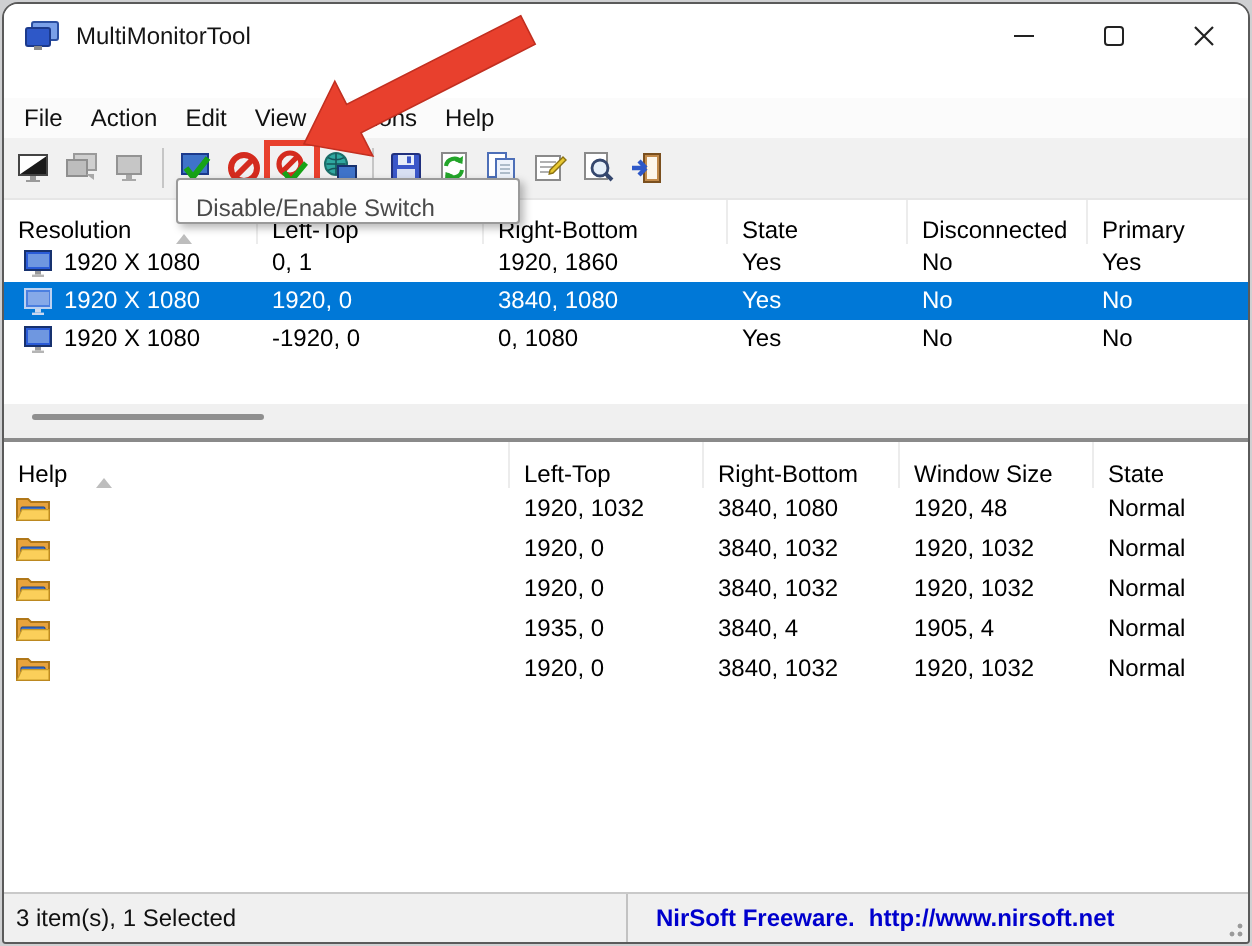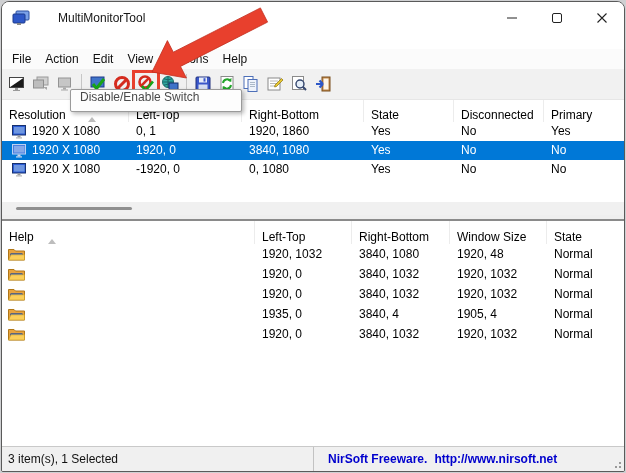--- a/index.html
+++ b/index.html
@@ -5,21 +5,21 @@
   html,body{margin:0;padding:0;background:#cfd0d2;}
   *{box-sizing:border-box;}
   .window{
     position:relative;width:624px;height:471px;margin:1px;
     border:1px solid #5a5a5a;border-radius:8px 8px 2px 2px;
     background:#ffffff;overflow:hidden;
     font-family:"Liberation Sans",sans-serif;font-size:12px;color:#000;
     display:flex;flex-direction:column;
   }
   
-  .titlebar{height:32px;flex:0 0 32px;display:flex;align-items:center;background:#fff;padding-left:10px;gap:20px;}
+  .titlebar{height:32px;flex:0 0 32px;display:flex;align-items:center;background:#fff;padding-left:10px;}
   .app-icon{width:18px;height:16px;flex:0 0 18px;}
   .title-text{margin-left:8px;color:#151515;}
   .win-controls{margin-left:auto;display:flex;height:100%;}
   .win-btn{width:45px;height:100%;display:flex;align-items:center;justify-content:center;}
   
   .menubar{height:20px;flex:0 0 20px;display:flex;align-items:center;background:#fbfbfb;padding-left:3px;margin-top:15px;}
   .menu-item{padding:2px 7px;color:#111;}
   
   .toolbar{height:31px;flex:0 0 31px;background:#f1f1f1;display:flex;align-items:center;padding-left:4px;border-bottom:1px solid #e6e6e6;}
   .tb-btn{width:22px;height:24px;display:flex;align-items:center;justify-content:center;margin-right:2px;position:relative;}
@@ -50,23 +50,23 @@
   
   .statusbar{flex:0 0 25px;background:#f0f0f0;border-top:1px solid #c9c9c9;display:flex;align-items:stretch;position:relative;}
   .sb-pane1{width:312px;border-right:1px solid #c2c2c2;display:flex;align-items:center;padding-left:6px;color:#111;}
   .sb-pane2{flex:1;display:flex;align-items:center;padding-left:14px;font-weight:bold;color:#0000cd;gap:7px;white-space:nowrap;}
   .sb-grip{position:absolute;right:2px;bottom:2px;width:10px;height:10px;
     background:
       radial-gradient(circle at 8px 8px, #9a9a9a 1px, transparent 1.4px),
       radial-gradient(circle at 8px 4px, #9a9a9a 1px, transparent 1.4px),
       radial-gradient(circle at 4px 8px, #9a9a9a 1px, transparent 1.4px);}
   
-  .tooltip{position:absolute;left:68px;top:87px;width:172px;height:23px;background:#fdfdfd;
+  .tooltip{position:absolute;left:86px;top:87px;width:172px;height:23px;background:#fdfdfd;
     border:1px solid #9a9a9a;border-radius:2px;box-shadow:2px 2px 4px rgba(0,0,0,0.28);
-    display:flex;align-items:flex-start;padding-left:9px;color:#4a4a4a;z-index:40;}
+    display:flex;align-items:flex-end;padding-left:9px;color:#4a4a4a;z-index:40;}
   .anno-arrow{position:absolute;left:0;top:0;width:624px;height:120px;z-index:50;pointer-events:none;}
 </style>
 </head>
 <body>
 
 <div class="window">
 
   <div class="titlebar">
     <svg class="app-icon" viewBox="0 0 18 16">
       <rect x="4" y="1" width="13" height="9" rx="1" fill="#7aa0e8" stroke="#2b4fa0"></rect>

